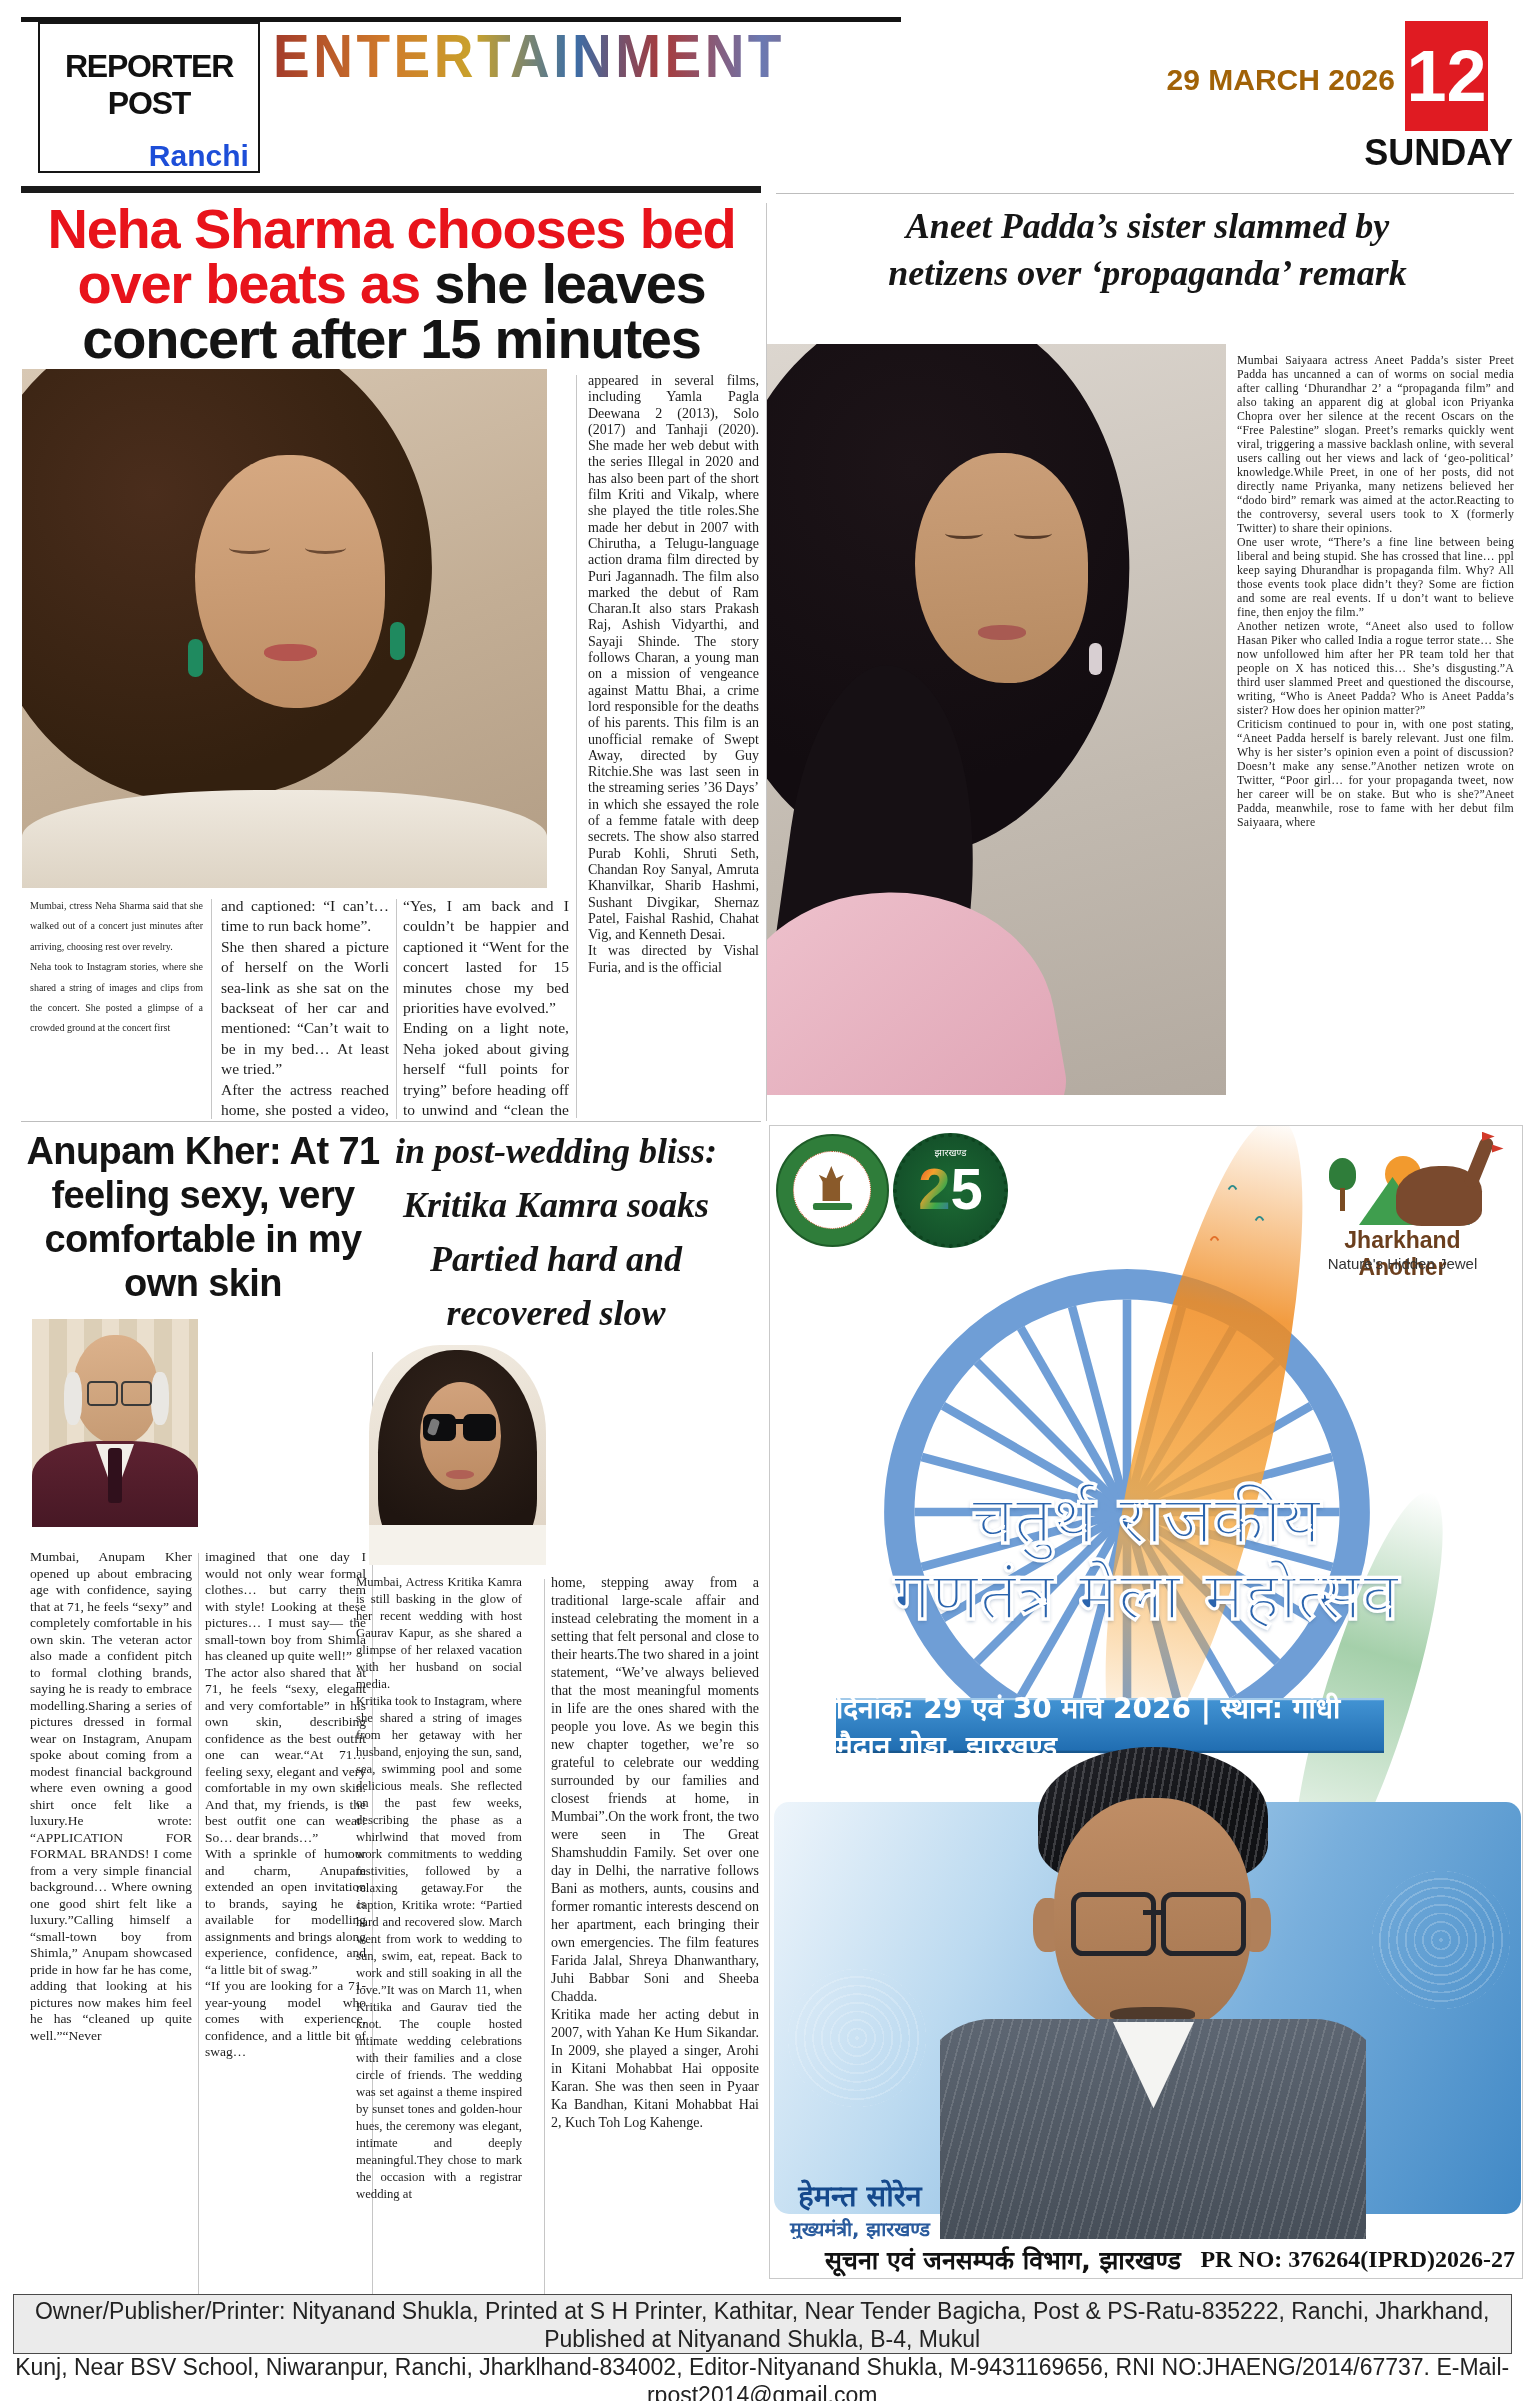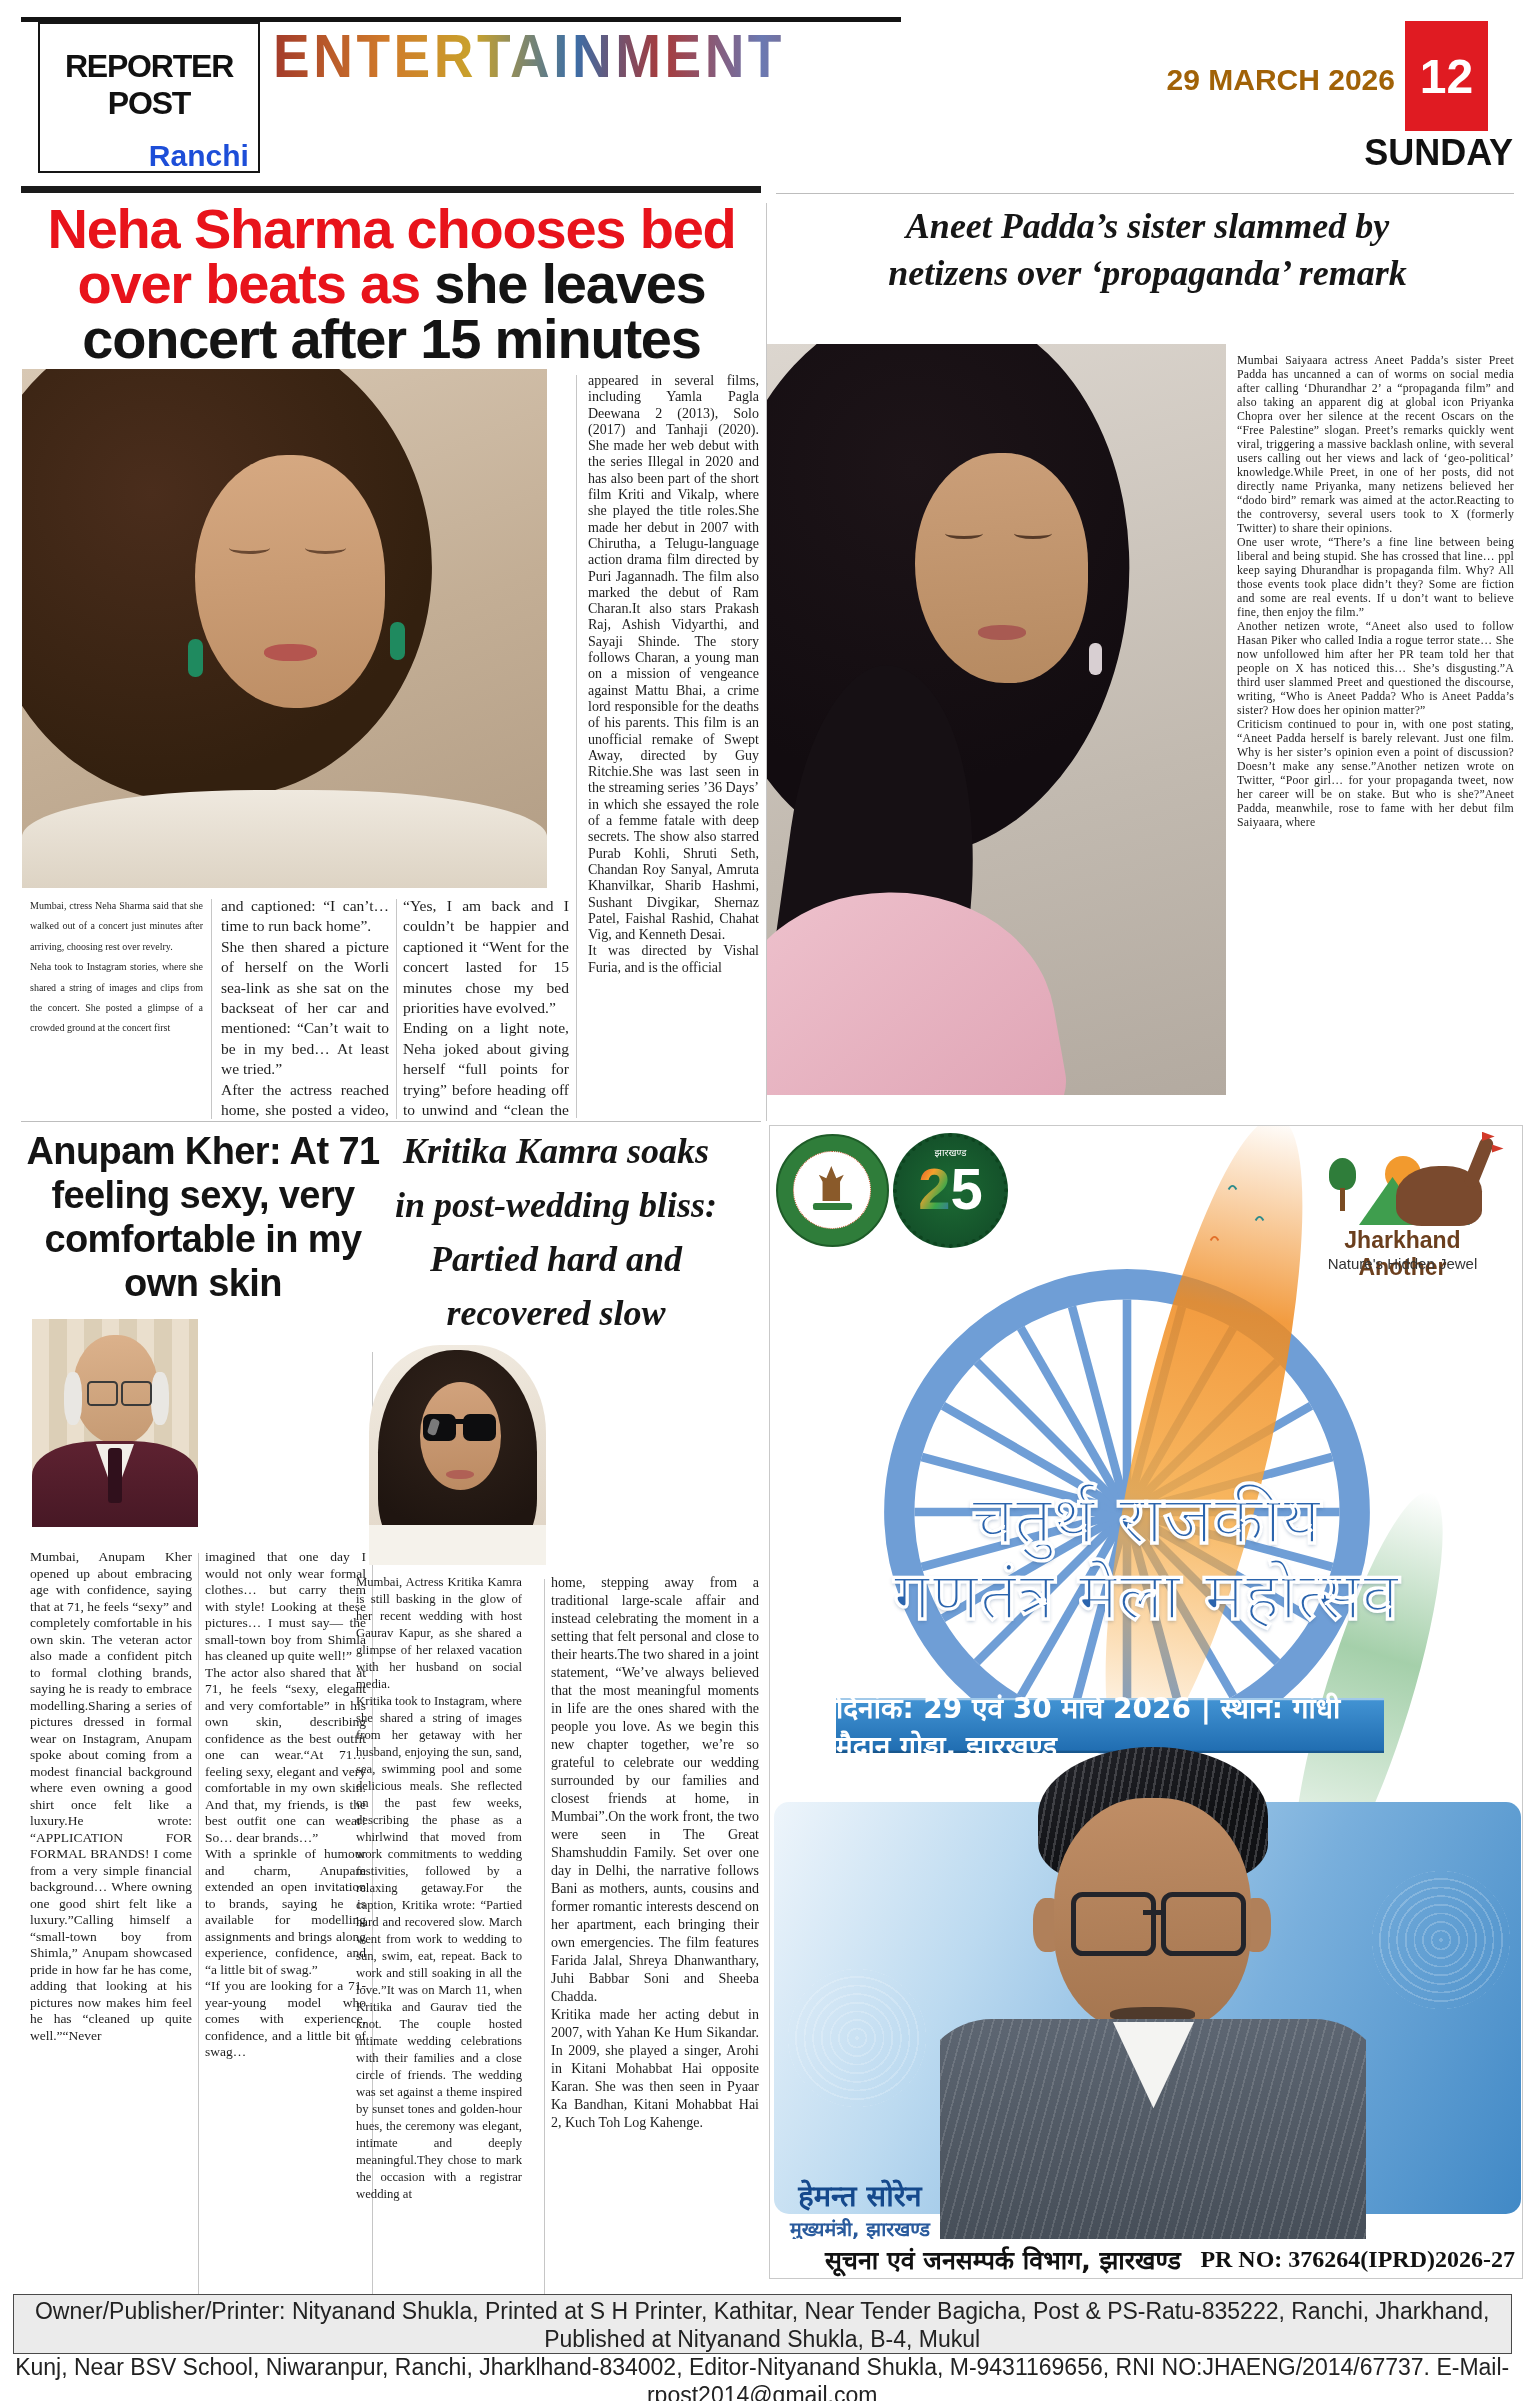--- a/index.html
+++ b/index.html
@@ -16,21 +16,21 @@
   .shape{position:absolute;}
   
   #mast-box{left:38px;top:22px;width:222px;height:151px;border:2.3px solid #151515;box-sizing:border-box;}
   #mast-title{width:100%;text-align:center;margin-top:24px;font-size:32px;font-weight:800;letter-spacing:-1.2px;color:#111;}
   #mast-city{width:100%;text-align:right;padding-right:9.2px;box-sizing:border-box;margin-top:17.3px;font-size:30px;font-weight:800;color:#1d4ed8;}
   #section-banner{left:273px;top:19.6px;width:627px;font-size:55px;font-weight:800;letter-spacing:3.5px;
      background:linear-gradient(90deg,#a33b2a,#d07a2a 18%,#c9a22c 32%,#3a6ea8 48%,#a83a3a 62%,#6b79b2 78%,#b0482f 100%);
      -webkit-background-clip:text;background-clip:text;color:transparent;transform:scaleY(1.12);transform-origin:top left;}
   #issue-date{left:1142px;top:63px;width:253px;text-align:right;font-size:30px;font-weight:800;color:#a16207;}
   #page-box{left:1405px;top:21px;width:83px;height:110px;background:#e01b22;}
-  #page-num{width:100%;height:100%;display:flex;align-items:center;justify-content:center;color:#fff;font-size:48px;font-weight:800;}
+  #page-num{width:100%;height:100%;display:flex;align-items:center;justify-content:center;color:#fff;font-size:72px;font-weight:800;}
   #day-label{left:1283px;top:132px;width:230px;text-align:right;font-size:36px;font-weight:800;color:#111;}
   
   #neha-headline{left:22px;top:201px;width:739px;text-align:center;font-size:56px;line-height:55px;font-weight:800;letter-spacing:-1.2px;}
   .red-h{color:#e8131b;} .blk-h{color:#141414;}
   #aneet-headline{left:776px;top:203px;width:743px;text-align:center;font-style:italic;font-weight:700;font-size:36px;line-height:47px;color:#161616;}
   #anupam-headline{left:16px;top:1129px;width:374px;text-align:center;font-size:38px;line-height:44px;font-weight:800;letter-spacing:-0.6px;color:#141414;}
   #kritika-headline{left:349px;top:1124px;width:414px;text-align:center;font-style:italic;font-weight:700;font-size:36px;line-height:54px;color:#161616;}
   
   #ad{left:769px;top:1125px;width:754px;height:1154px;background:#fff;border:0.6px solid #c9c9c9;box-sizing:border-box;overflow:hidden;}
   #ad-title{position:absolute;left:0;top:356px;width:100%;text-align:center;font-weight:800;font-size:67px;line-height:76px;color:#2b64ad;
@@ -147,22 +147,22 @@
 
   <div class="col serif" style="left:30px;top:1549px;width:162px;height:797px;font-size:13.5px;line-height:16.5px;">Mumbai,    Anupam Kher opened up about embracing age with confidence, saying that at 71, he feels “sexy” and completely comfortable in his own skin. The veteran actor also made a confident pitch to formal clothing brands, saying he is ready to embrace modelling.Sharing a series of pictures dressed in formal wear on Instagram, Anupam spoke about coming from a modest financial background where even owning a good shirt once felt like a luxury.He wrote: “APPLICATION FOR FORMAL BRANDS! I come from a very simple financial background… Where owning one good shirt felt like a luxury.”Calling himself a “small-town boy from Shimla,” Anupam showcased pride in how far he has come, adding that looking at his pictures now makes him feel he has “cleaned up quite well.”“Never</div>
   <div class="vline" style="left:198px;top:1553px;height:788px;"></div>
   <div class="col serif" style="left:205px;top:1549px;width:161px;height:797px;font-size:13.5px;line-height:16.5px;">imagined that one day I would not only wear formal clothes… but carry them with style! Looking at these pictures… I must say— the small-town boy from Shimla has cleaned up quite well!”
 The actor also shared that at 71, he feels “sexy, elegant and very comfortable” in his own skin, describing confidence as the best outfit one can wear.“At 71… feeling sexy, elegant and very comfortable in my own skin. And that, my friends, is the best outfit one can wear! So… dear brands…”
 With a sprinkle of humour and charm, Anupam extended an open invitation to brands, saying he is available for modelling assignments and brings along experience, confidence, and “a little bit of swag.”
 “If you are looking for a 71-year-young model who comes with experience, confidence, and a little bit of swag…</div>
   <div class="vline" style="left:372px;top:1352px;height:990px;"></div>
 
   <div class="abs serif" id="kritika-headline">
+    <div>in post-wedding bliss:</div>
     <div>Kritika Kamra soaks</div>
-    <div>in post-wedding bliss:</div>
     <div>Partied hard and</div>
     <div>recovered slow</div>
   </div>
 
   <div class="photo" style="left:369px;top:1345px;width:177px;height:220px;background:linear-gradient(165deg,#f2ece2,#ded2c2);border-radius:40% 40% 0 0;">
     <div class="shape" style="left:9.2px;top:4.6px;width:159px;height:213px;background:radial-gradient(circle at 50% 30%,#31231b,#1f1510 70%);border-radius:48% 48% 30% 30%;"></div>
     <div class="shape" style="left:51px;top:37px;width:81px;height:108px;background:linear-gradient(175deg,#d2a37d,#bb8a62);border-radius:50%;"></div>
     <div class="shape" style="left:54px;top:69px;width:33px;height:26.5px;background:#0d0d0f;border-radius:7px;"></div>
     <div class="shape" style="left:94px;top:69px;width:33px;height:26.5px;background:#0d0d0f;border-radius:7px;"></div>
     <div class="shape" style="left:85px;top:74px;width:12.7px;height:4.6px;background:#0d0d0f;"></div>

